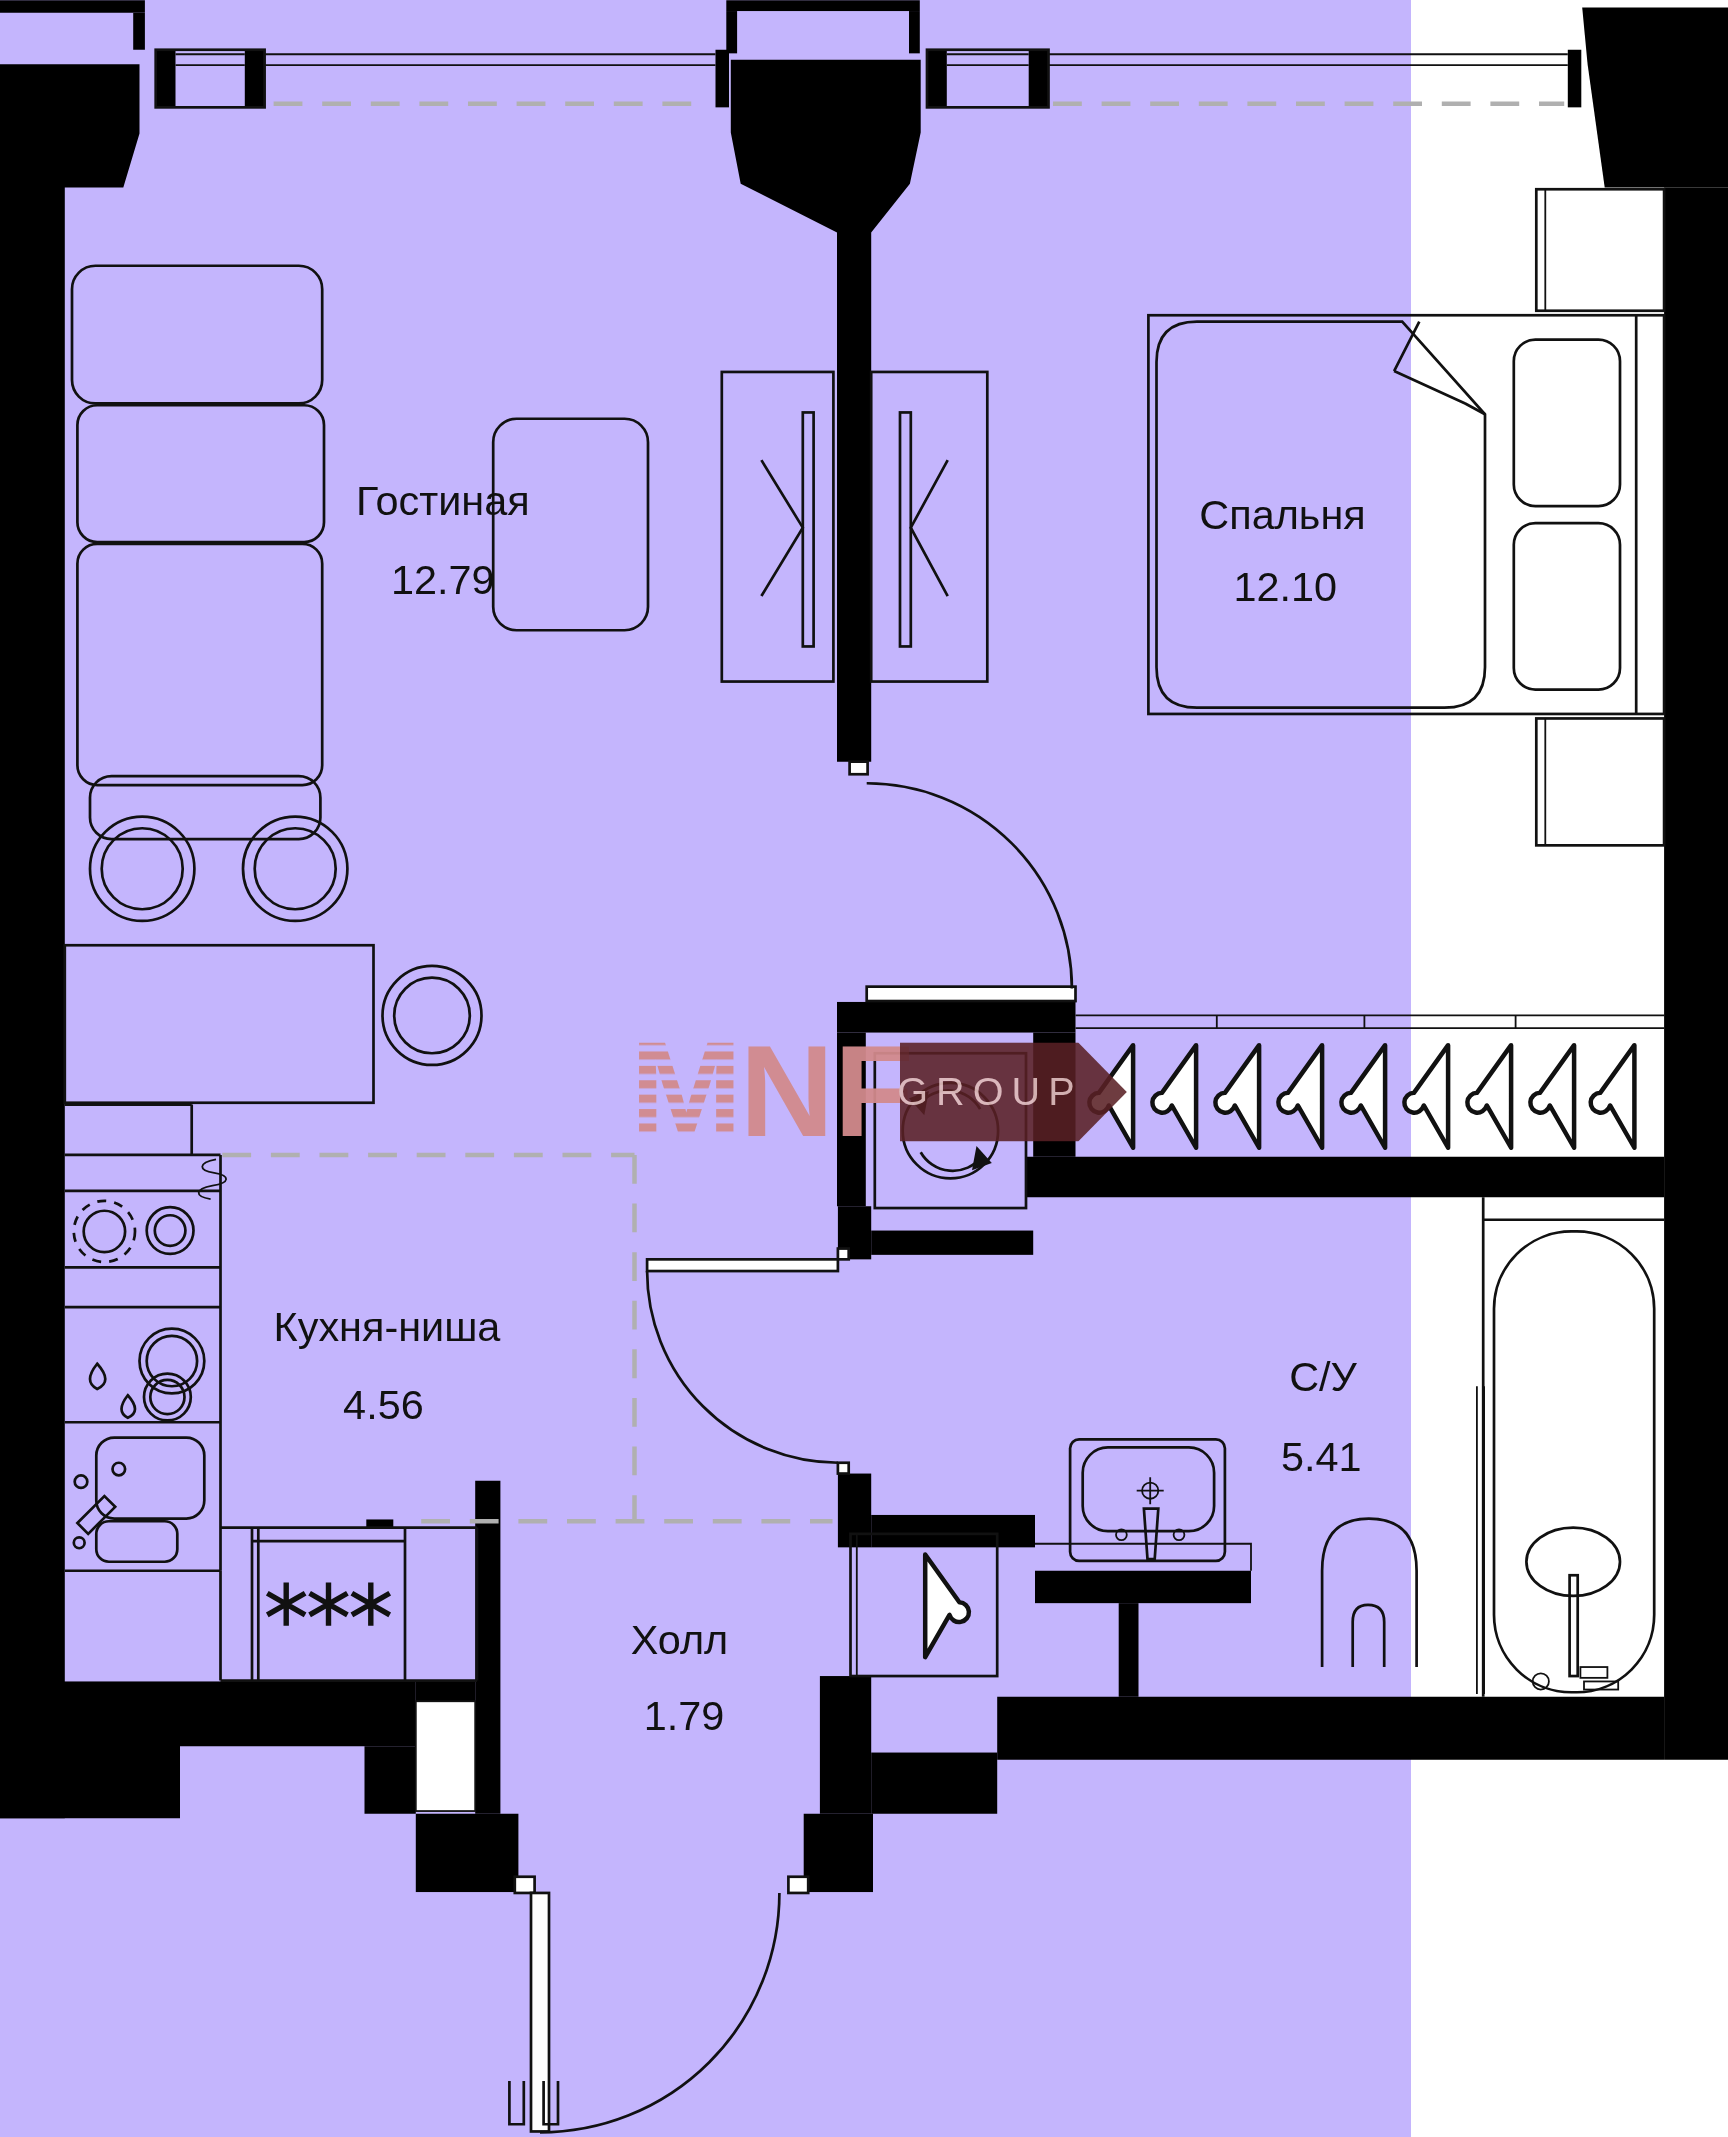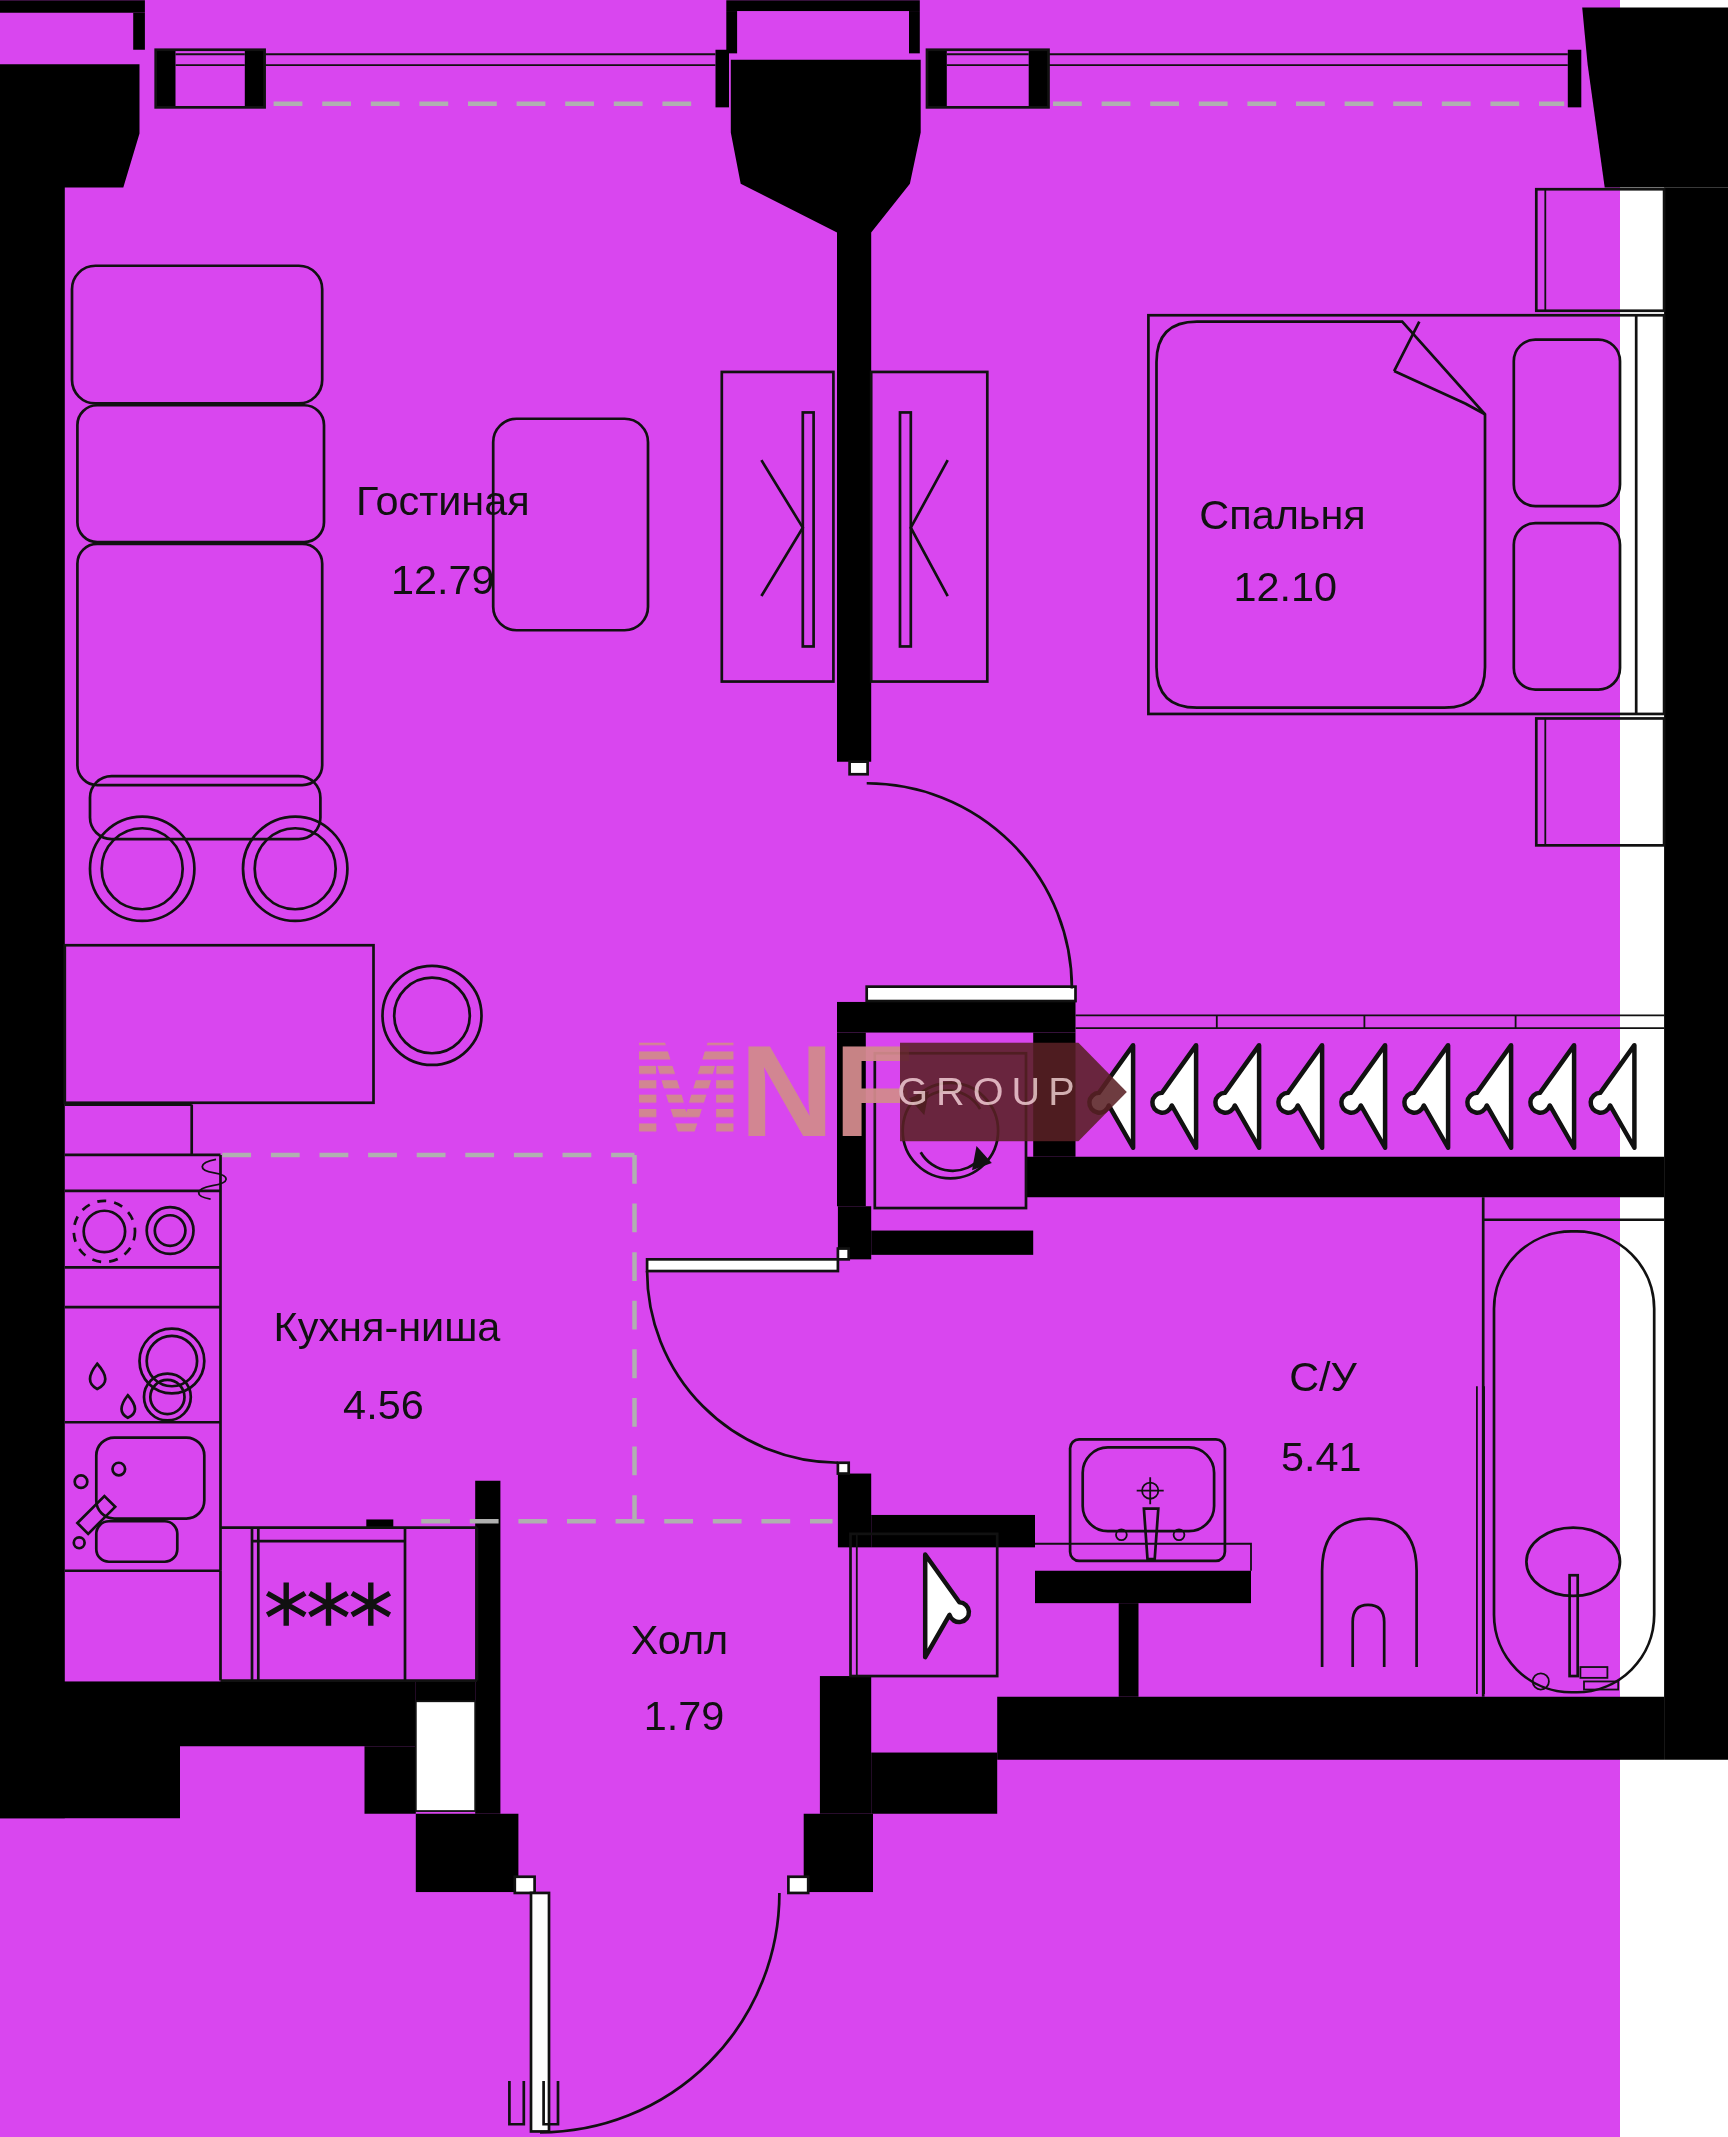--- a/index.html
+++ b/index.html
@@ -1,16 +1,16 @@
 <!DOCTYPE html>
 <html style="font-size:14.4px"><head>
 <meta charset="utf-8">
 <style>
   html,body{margin:0;padding:0;background:#ffffff;}
-  #plan-wrap{width:1620px;height:2138px;position:relative;background:#d946ef;}
+  #plan-wrap{width:1411px;height:2138px;position:relative;background:#c4b5fd;}
   svg{display:block;}
   text{font-family:"Liberation Sans", sans-serif;}
   .roomlabel{fill:#111;font-size:46px;}
   .wm-nf{fill:#d28b8d;font-weight:bold;}
   .wm-group{fill:#ddb9ba;letter-spacing:9px;font-size:44px;}
   .wall{fill:#000;stroke:none;}
   .ln{fill:none;stroke:#111;stroke-width:3;}
   .lnthin{fill:none;stroke:#111;stroke-width:2;}
   .whitebox{fill:#fff;stroke:#111;stroke-width:3;}
   .dash{fill:none;stroke:#b0b0b0;stroke-width:5;stroke-dasharray:32 22;}

